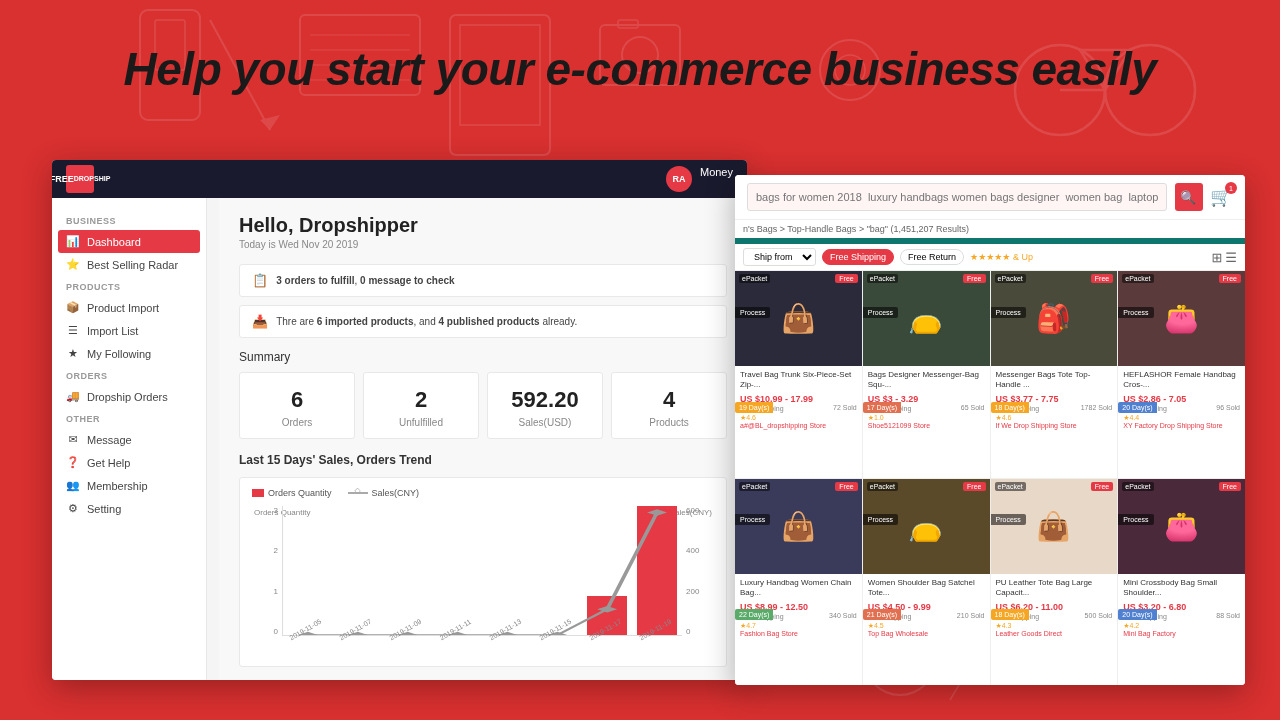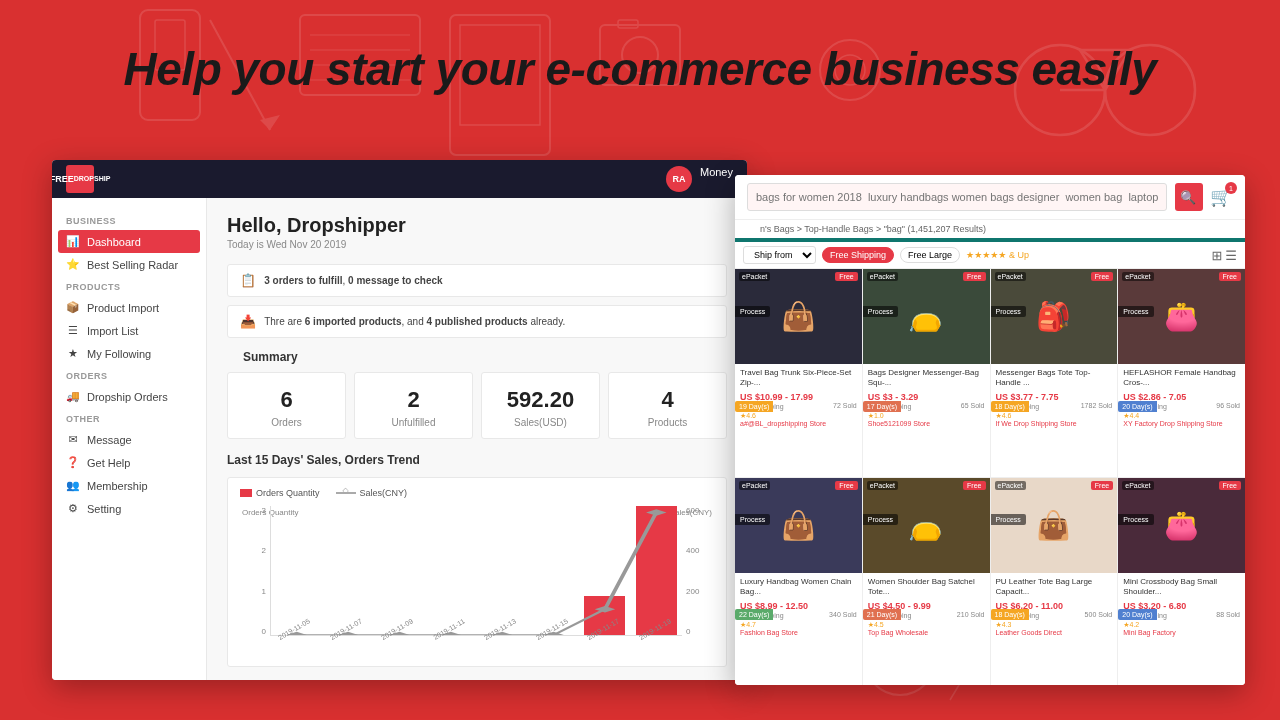--- a/index.html
+++ b/index.html
@@ -102,20 +102,21 @@
     .user-name {
       color: white;
       font-size: 11px;
     }
 
     
     .main-content {
       display: flex;
       flex: 1;
       overflow: hidden;
+      gap: 12px;
     }
 
     
     .sidebar {
       width: 155px;
       background: #ffffff;
       border-right: 1px solid #e8e8e8;
       padding: 12px 0;
       flex-shrink: 0;
       overflow-y: auto;
@@ -183,23 +184,23 @@
       gap: 8px;
     }
     .alert-icon {
       font-size: 13px;
     }
     .alert-text strong { font-weight: bold; }
 
     
     .summary-title {
       font-size: 12px;
-      font-weight: bold;
+      font-weight: normal;
       color: #333;
-      margin: 12px 16px 8px;
+      margin: 12px 0 8px;
     }
     .summary-cards {
       display: flex;
       gap: 8px;
       margin-bottom: 14px;
     }
     .summary-card {
       flex: 1;
       background: white;
       border: 1px solid #e8e8e8;
@@ -392,24 +393,24 @@
       border-radius: 50%;
       width: 12px;
       height: 12px;
       font-size: 7px;
       display: flex;
       align-items: center;
       justify-content: center;
     }
 
     .shop-breadcrumb {
-      padding: 4px 25px;
+      padding: 4px 8px;
       font-size: 9px;
       color: #666;
-      border-bottom: 4px solid #0f766e;
+      border-bottom: 6px solid #0f766e;
     }
 
     .shop-filters {
       display: flex;
       align-items: center;
       gap: 6px;
       padding: 4px 8px;
       border-bottom: 1px solid #eee;
       font-size: 9px;
     }
@@ -750,21 +751,21 @@
       🛒
       <div class="cart-badge">1</div>
     </div>
   </div>
   <div class="shop-breadcrumb">n's Bags &gt; Top-Handle Bags &gt; "bag" (1,451,207 Results)</div>
   <div class="shop-filters">
     <select class="filter-select">
       <option>Ship from</option>
     </select>
     <span class="filter-tag active">Free Shipping</span>
-    <span class="filter-tag">Free Large</span>
+    <span class="filter-tag">Free Return</span>
     <span class="stars-filter">★★★★★ &amp; Up</span>
     <div class="view-icons">
       <span>⊞</span>
       <span>☰</span>
     </div>
   </div>
   <div class="products-grid" id="products-grid">
       <div class="product-card">
     <div class="product-img-placeholder" style="background:#2a2a3a">👜</div>
     <div class="badge-row">

